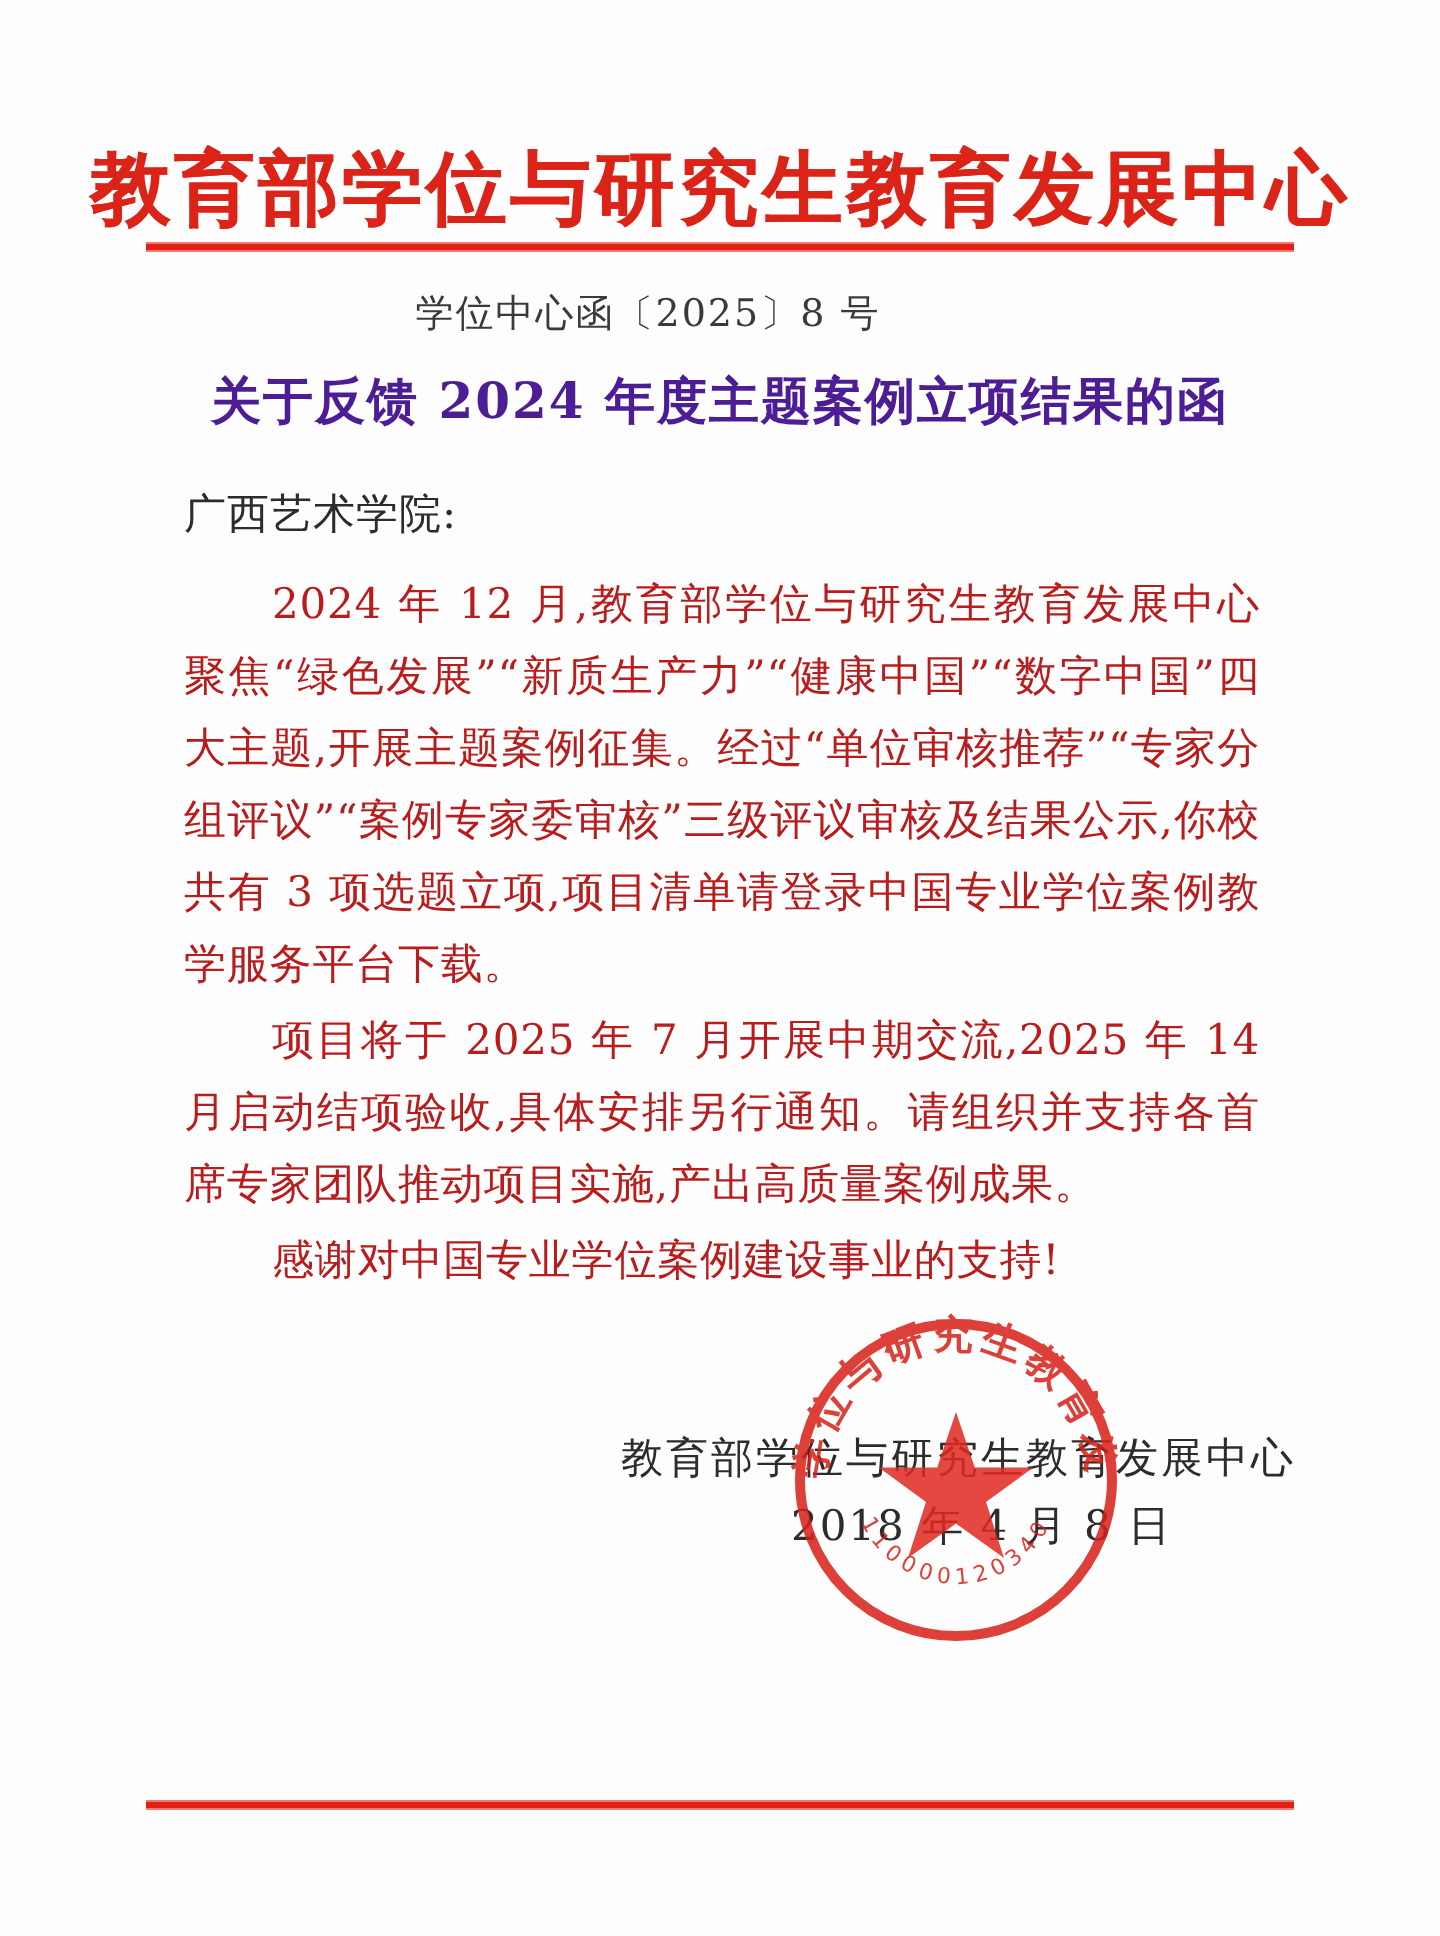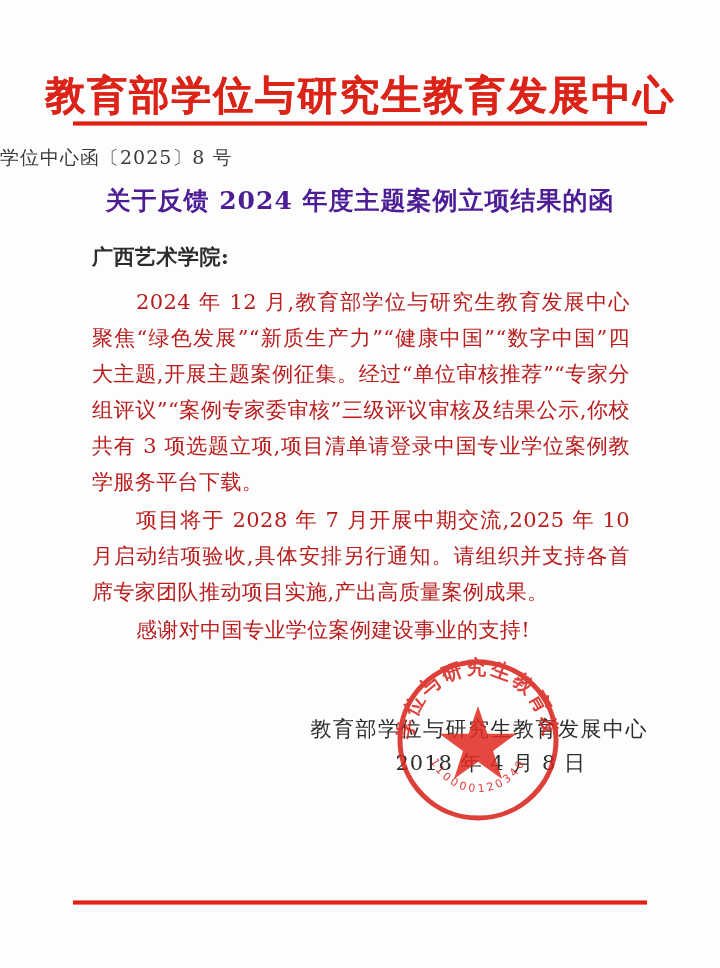--- a/index.html
+++ b/index.html
@@ -52,21 +52,21 @@
     border-bottom: 1px solid #f07a72;
     box-sizing: border-box;
   }
 
   
   .doc-number {
     position: absolute;
     top: 144px;
     left: 0;
     width: 648px;
-    text-align: left;
+    text-align: center;
     font-size: 19px;
     line-height: 26px;
     color: #3a3a3a;
     letter-spacing: 1px;
   }
 
   
   .doc-title {
     position: absolute;
     top: 184px;
@@ -88,21 +88,20 @@
     left: 92px;
     width: 538px;
   }
 
   .recipient {
     font-size: 21px;
     line-height: 34px;
     color: #2c2c2c;
     letter-spacing: 0.5px;
     margin-bottom: 10px;
-    font-weight: bold;
   }
 
   .para {
     font-size: 21px;
     line-height: 36px;
     color: #b91c1c;
     text-align: justify;
     text-justify: inter-character;
     text-indent: 44px;
     letter-spacing: 0.4px;
@@ -166,21 +165,21 @@
   </div>
   <div class="header-rule"></div>
 
   <div class="doc-number">学位中心函〔2025〕8 号</div>
 
   <div class="doc-title">关于反馈 2024 年度主题案例立项结果的函</div>
 
   <div class="body-block">
     <div class="recipient">广西艺术学院:</div>
     <p class="para">2024 年 12 月,教育部学位与研究生教育发展中心聚焦“绿色发展”“新质生产力”“健康中国”“数字中国”四大主题,开展主题案例征集。经过“单位审核推荐”“专家分组评议”“案例专家委审核”三级评议审核及结果公示,你校共有 3 项选题立项,项目清单请登录中国专业学位案例教学服务平台下载。</p>
-    <p class="para">项目将于 2028 年 7 月开展中期交流,2025 年 10 月启动结项验收,具体安排另行通知。请组织并支持各首席专家团队推动项目实施,产出高质量案例成果。</p>
+    <p class="para">项目将于 2025 年 7 月开展中期交流,2025 年 14 月启动结项验收,具体安排另行通知。请组织并支持各首席专家团队推动项目实施,产出高质量案例成果。</p>
     <p class="para">感谢对中国专业学位案例建设事业的支持!</p>
   </div>
 
   <div class="signature">
     <div class="sign-org">教育部学位与研究生教育发展中心</div>
     <div class="sign-date">2018 年 4 月 8 日</div>
   </div>
 
   <div class="seal">
     <svg width="184" height="184" viewBox="0 0 184 184" xmlns="http://www.w3.org/2000/svg">

